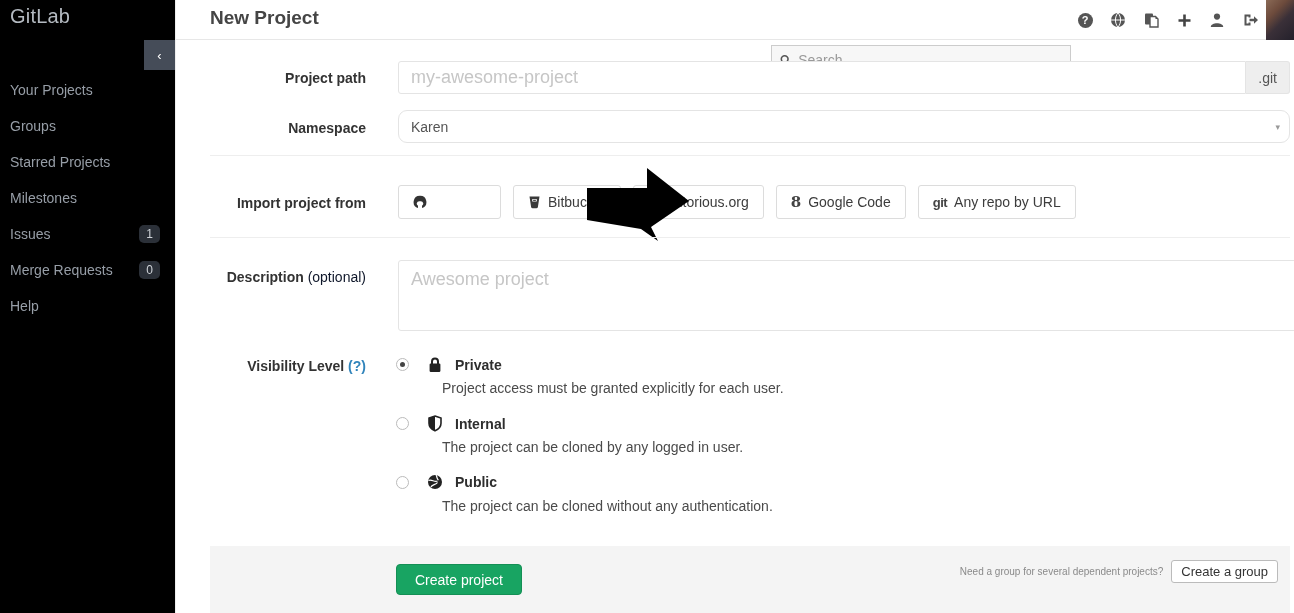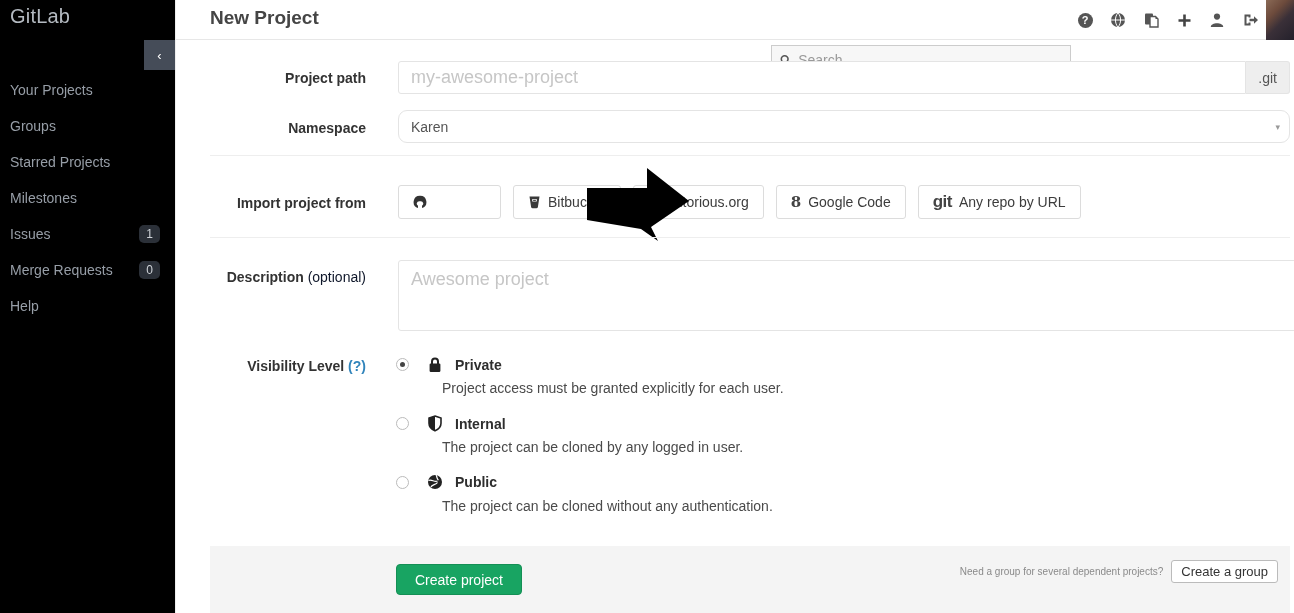--- a/index.html
+++ b/index.html
@@ -49,21 +49,21 @@
   .selectbox { position:relative; height:33px; border:1px solid #e4e4e4; border-radius:9px; background:#fff;
                display:flex; align-items:center; padding:0 12px; color:#555; cursor:pointer; }
   .selectbox .caret { position:absolute; right:9px; top:11px; font-size:9px; color:#999; }
   .divider { position:absolute; left:34px; width:1080px; height:1px; background:#eee; }
 
   .import-row { position:absolute; left:222px; top:185px; display:flex; gap:12px; }
   .imp-btn { height:34px; background:#fff; border:1px solid #dcdcdc; border-radius:3px; display:flex; align-items:center;
              gap:7px; padding:0 14px; font-size:14px; color:#3c3c3c; cursor:pointer; white-space:nowrap; }
   .imp-btn .glyph { font-weight:bold; color:#444; }
   .g8 { font-family:"DejaVu Serif", serif; font-size:15px; color:#666; font-weight:normal; }
-  .gitword { font-size:17px; letter-spacing:-0.5px; }
+  .gitword { font-size:13px; letter-spacing:-0.5px; }
   .ghost-btn { width:103px; }
 
   .big-arrow { position:absolute; left:409px; top:163px; width:106px; height:80px; pointer-events:none; }
 
   textarea.tb { height:71px; padding-top:8px; resize:both; }
 
   
   .vis-opt-title { position:absolute; left:220px; display:flex; align-items:center; }
   .vis-opt-title .radio { width:13px; height:13px; border:1px solid #bbb; border-radius:50%; background:#fff;
                           margin-right:17px; position:relative; cursor:pointer; }

